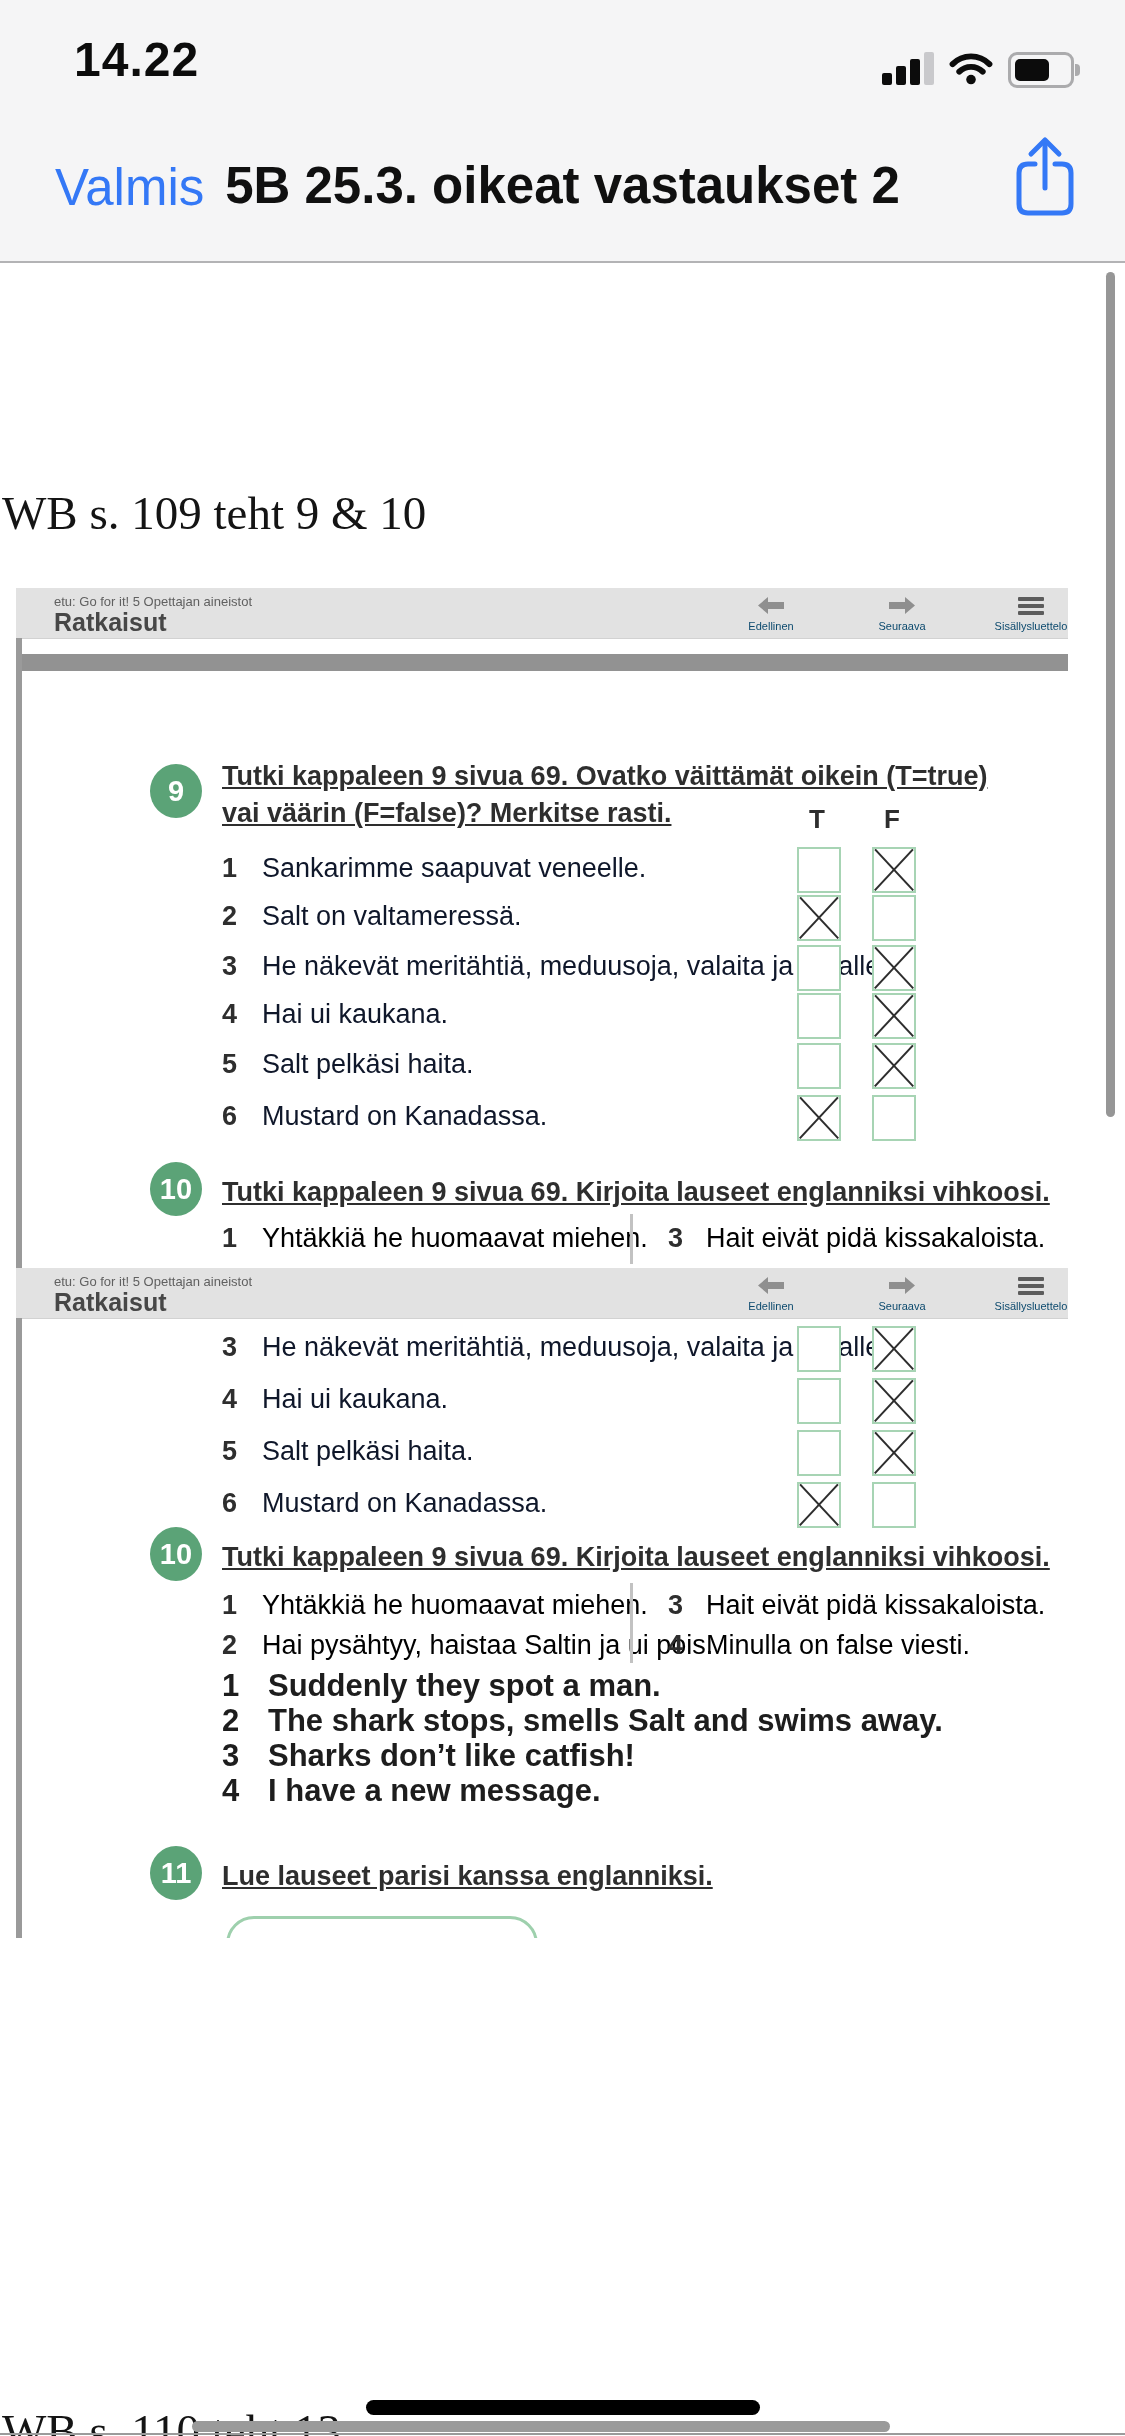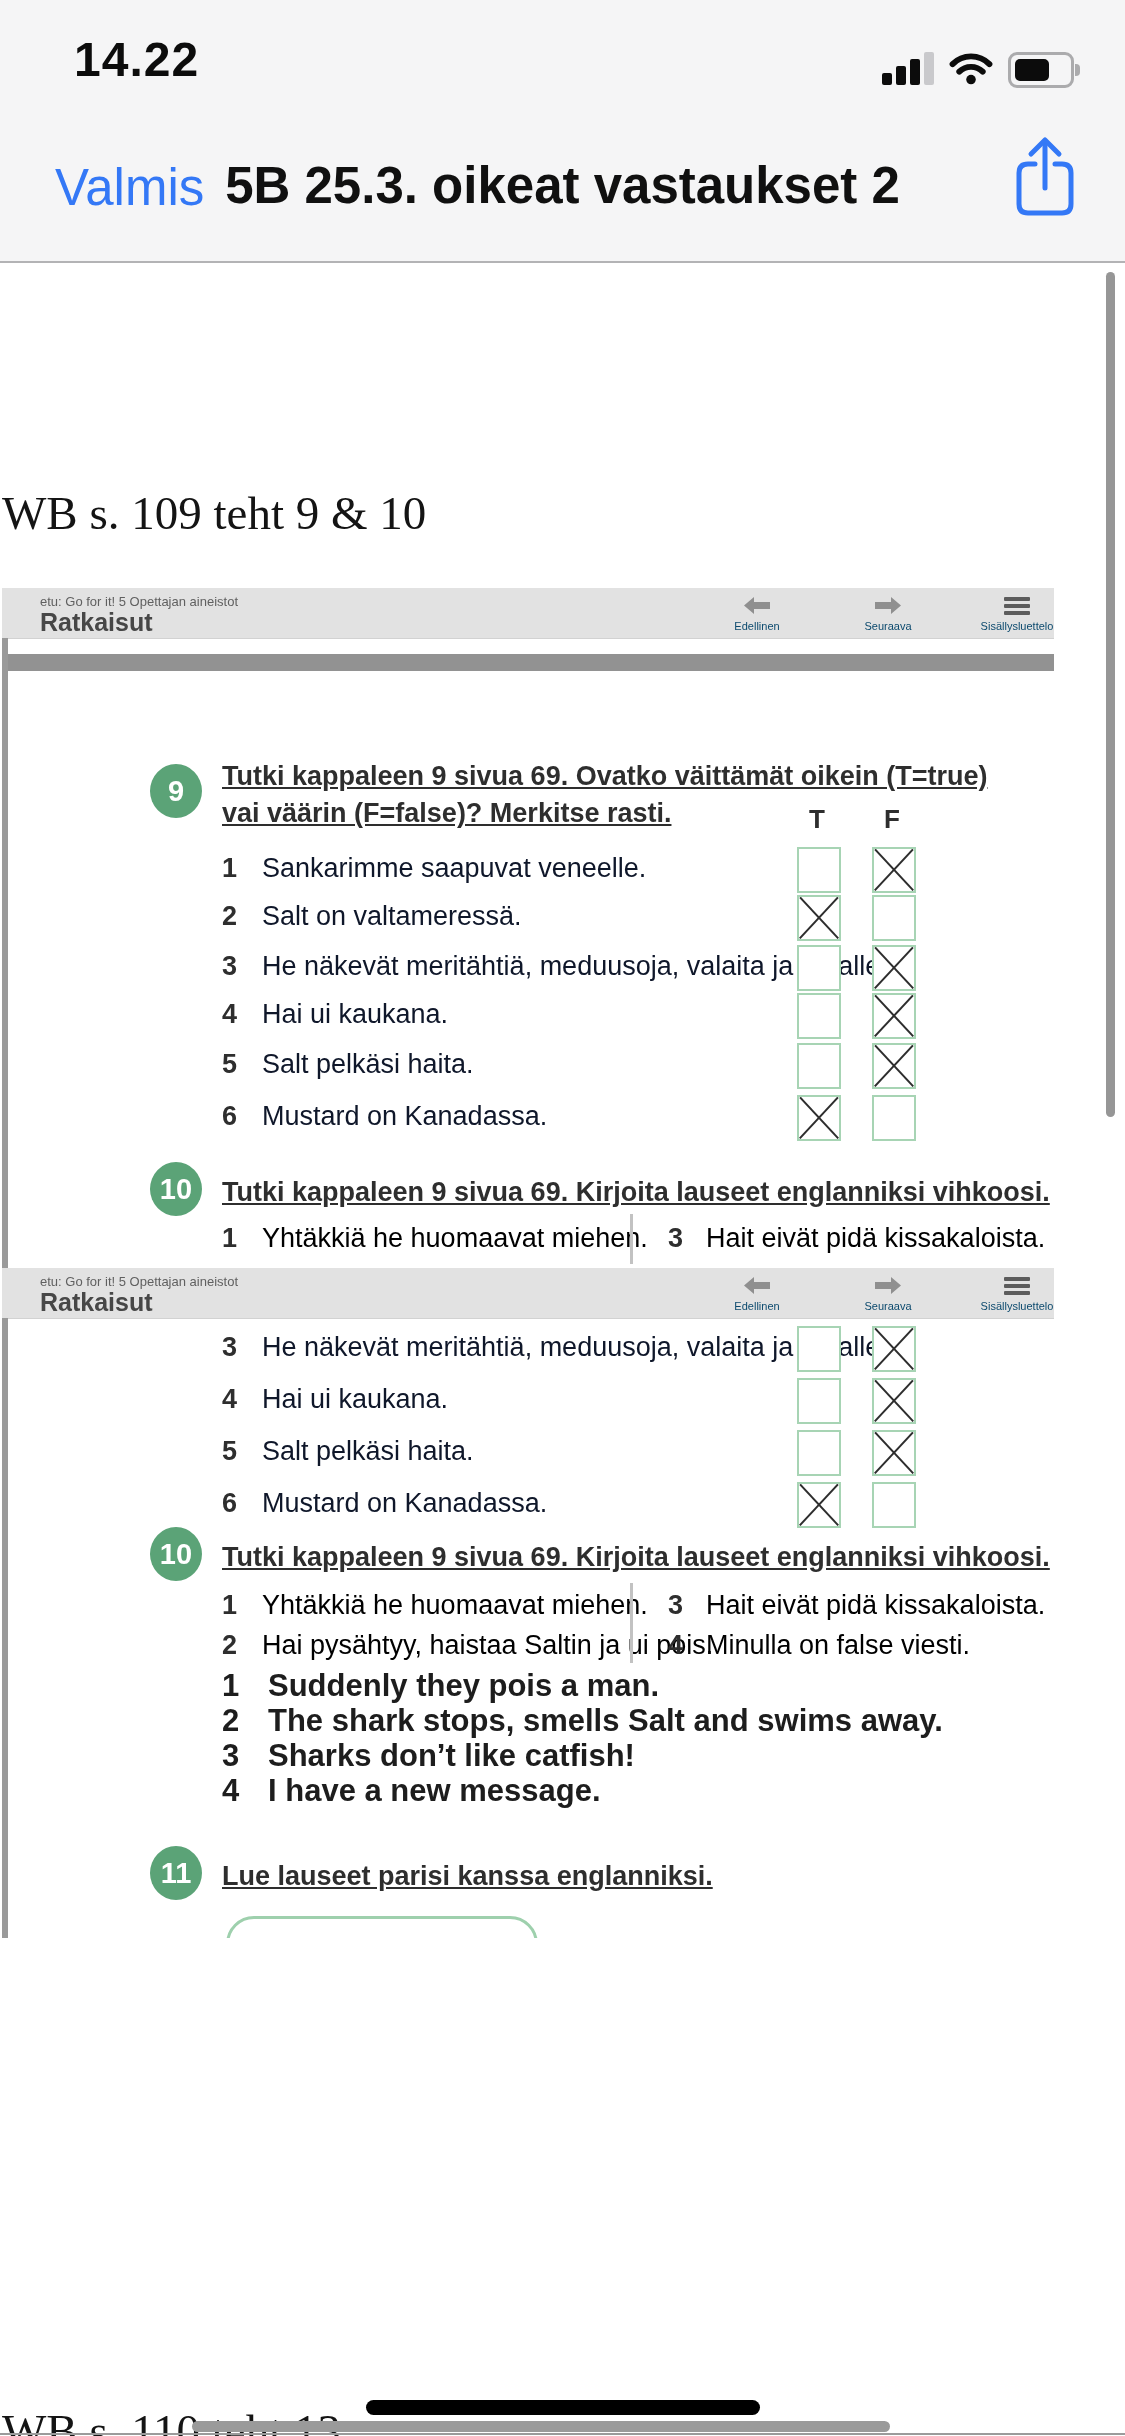--- a/index.html
+++ b/index.html
@@ -20,21 +20,21 @@
   .batt .nub{position:absolute;right:-9px;top:9px;width:5px;height:12px;border-radius:0 4px 4px 0;background:#ababad;}
   .done{position:absolute;left:55px;top:158px;font-size:51px;color:#3478f6;}
   .doc-title{position:absolute;left:0;top:156px;width:1125px;text-align:center;font-size:51px;font-weight:600;color:#101010;}
   .share{position:absolute;left:1010px;top:130px;}
   .divider{position:absolute;left:0;top:261px;width:1125px;height:2px;background:#b3b3b5;}
   
   .serif-head{position:absolute;font-family:"Liberation Serif",serif;font-size:47px;color:#141414;white-space:nowrap;}
   .wb-top{left:2px;top:486px;}
   .wb-bottom{left:2px;top:2404px;}
   
-  .shot{position:absolute;left:2px;width:1052px;overflow:hidden;background:#ffffff;}
+  .shot{position:absolute;left:16px;width:1052px;overflow:hidden;background:#ffffff;}
   .shot-head{position:absolute;left:0;top:0;width:1078px;height:50px;background:#e2e2e2;border-bottom:1px solid #d2d2d2;}
   .crumb{position:absolute;left:38px;top:6px;font-size:13px;color:#606060;}
   .ratk{position:absolute;left:38px;top:20px;font-size:25px;font-weight:700;color:#474747;}
   .nav-item{position:absolute;top:0;height:50px;text-align:center;}
   .nav-item .ic{display:block;margin:9px auto 2px auto;height:17px;}
   .nav-item .lb{font-size:11px;color:#0c4a6e;margin-top:48px;}
   .burger{width:26px;}
   .burger i{display:block;width:26px;height:3.5px;margin-bottom:3.5px;background:#5c5c5c;border-radius:1px;}
   .gray-band{position:absolute;background:#929292;}
   .left-strip{position:absolute;left:0;width:6px;background:#9a9a9a;}
@@ -250,21 +250,21 @@
   <div class="pairrow" style="top:1625px;left:0;width:1060px;">
     <span class="n" style="left:222px;">2</span>
     <span class="t" style="left:262px;">Hai pysähtyy, haistaa Saltin ja ui pois.</span>
     <span class="n" style="left:668px;">4</span>
     <span class="t" style="left:706px;">Minulla on false viesti.</span>
   </div>
   <div class="vdiv" style="left:630px;top:1583px;height:80px;"></div>
 
   <div class="ans" style="top:1668px;">
     <span class="n">1</span>
-    <span class="t">Suddenly they pois a man.</span>
+    <span class="t">Suddenly they spot a man.</span>
   </div>
   <div class="ans" style="top:1703px;">
     <span class="n">2</span>
     <span class="t">The shark stops, smells Salt and swims away.</span>
   </div>
   <div class="ans" style="top:1738px;">
     <span class="n">3</span>
     <span class="t">Sharks don’t like catfish!</span>
   </div>
   <div class="ans" style="top:1773px;">

